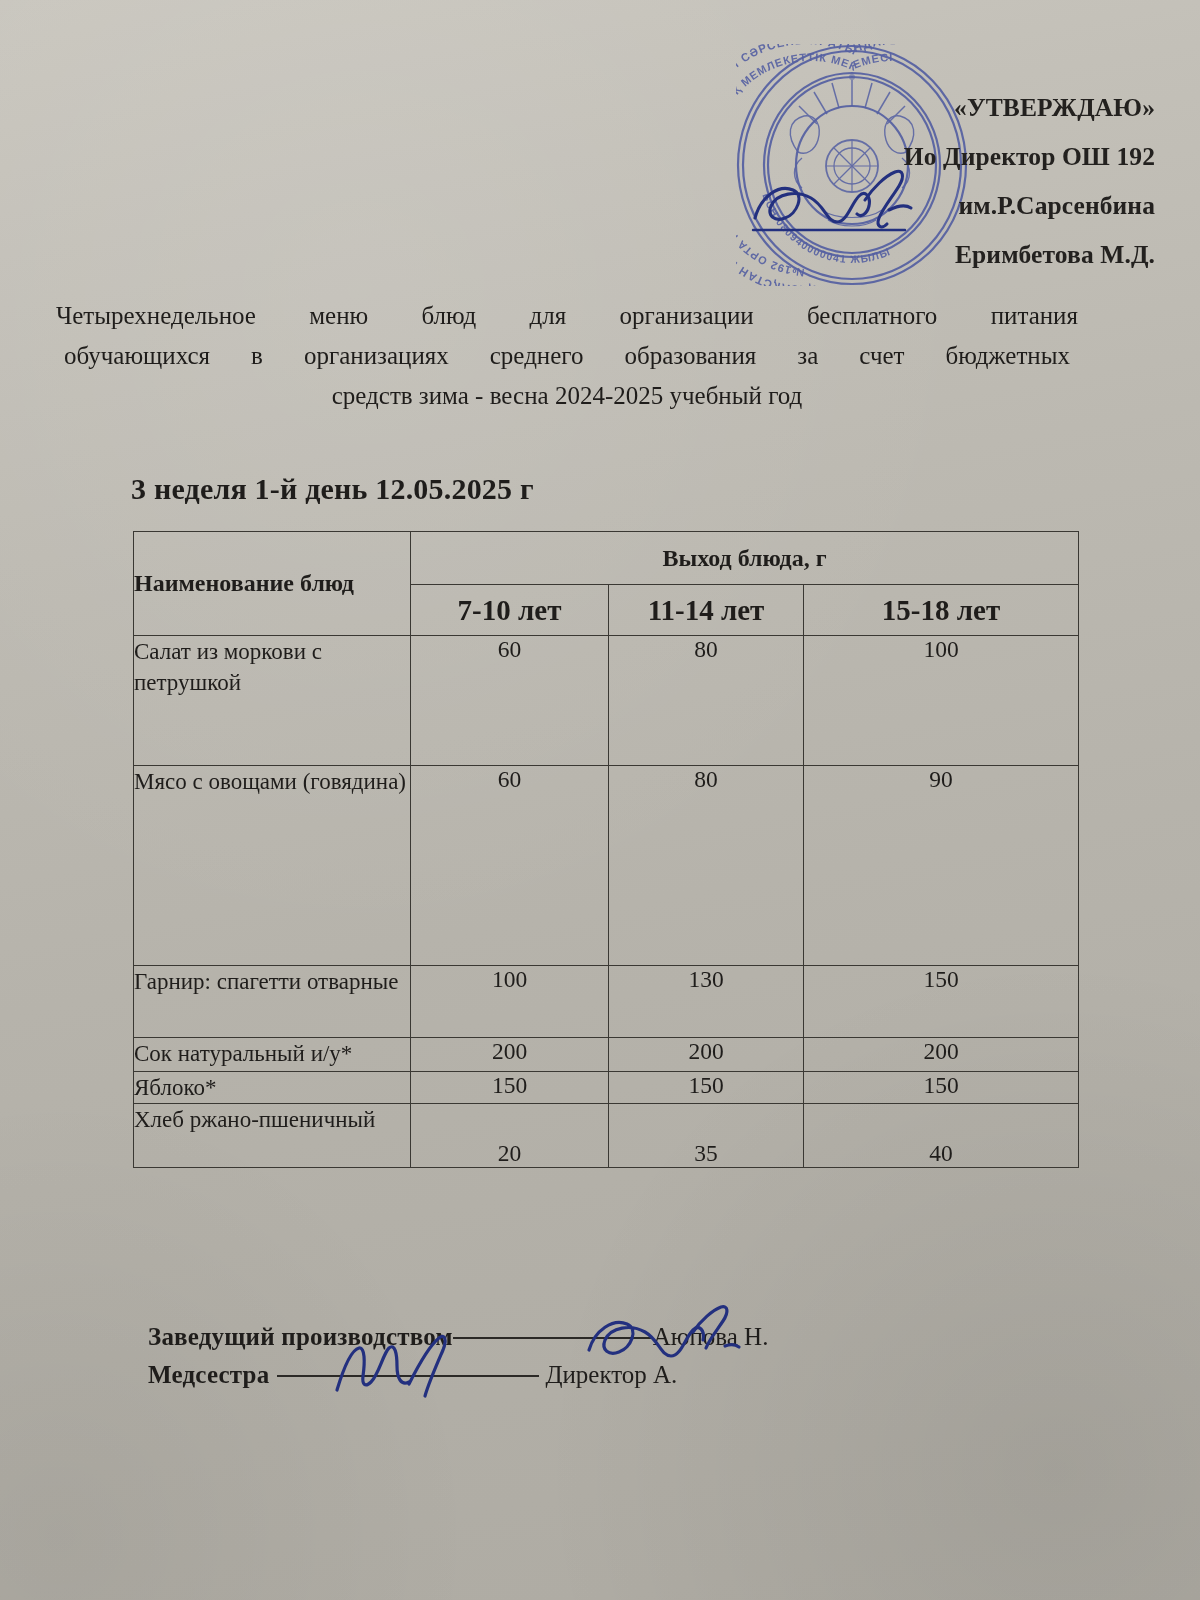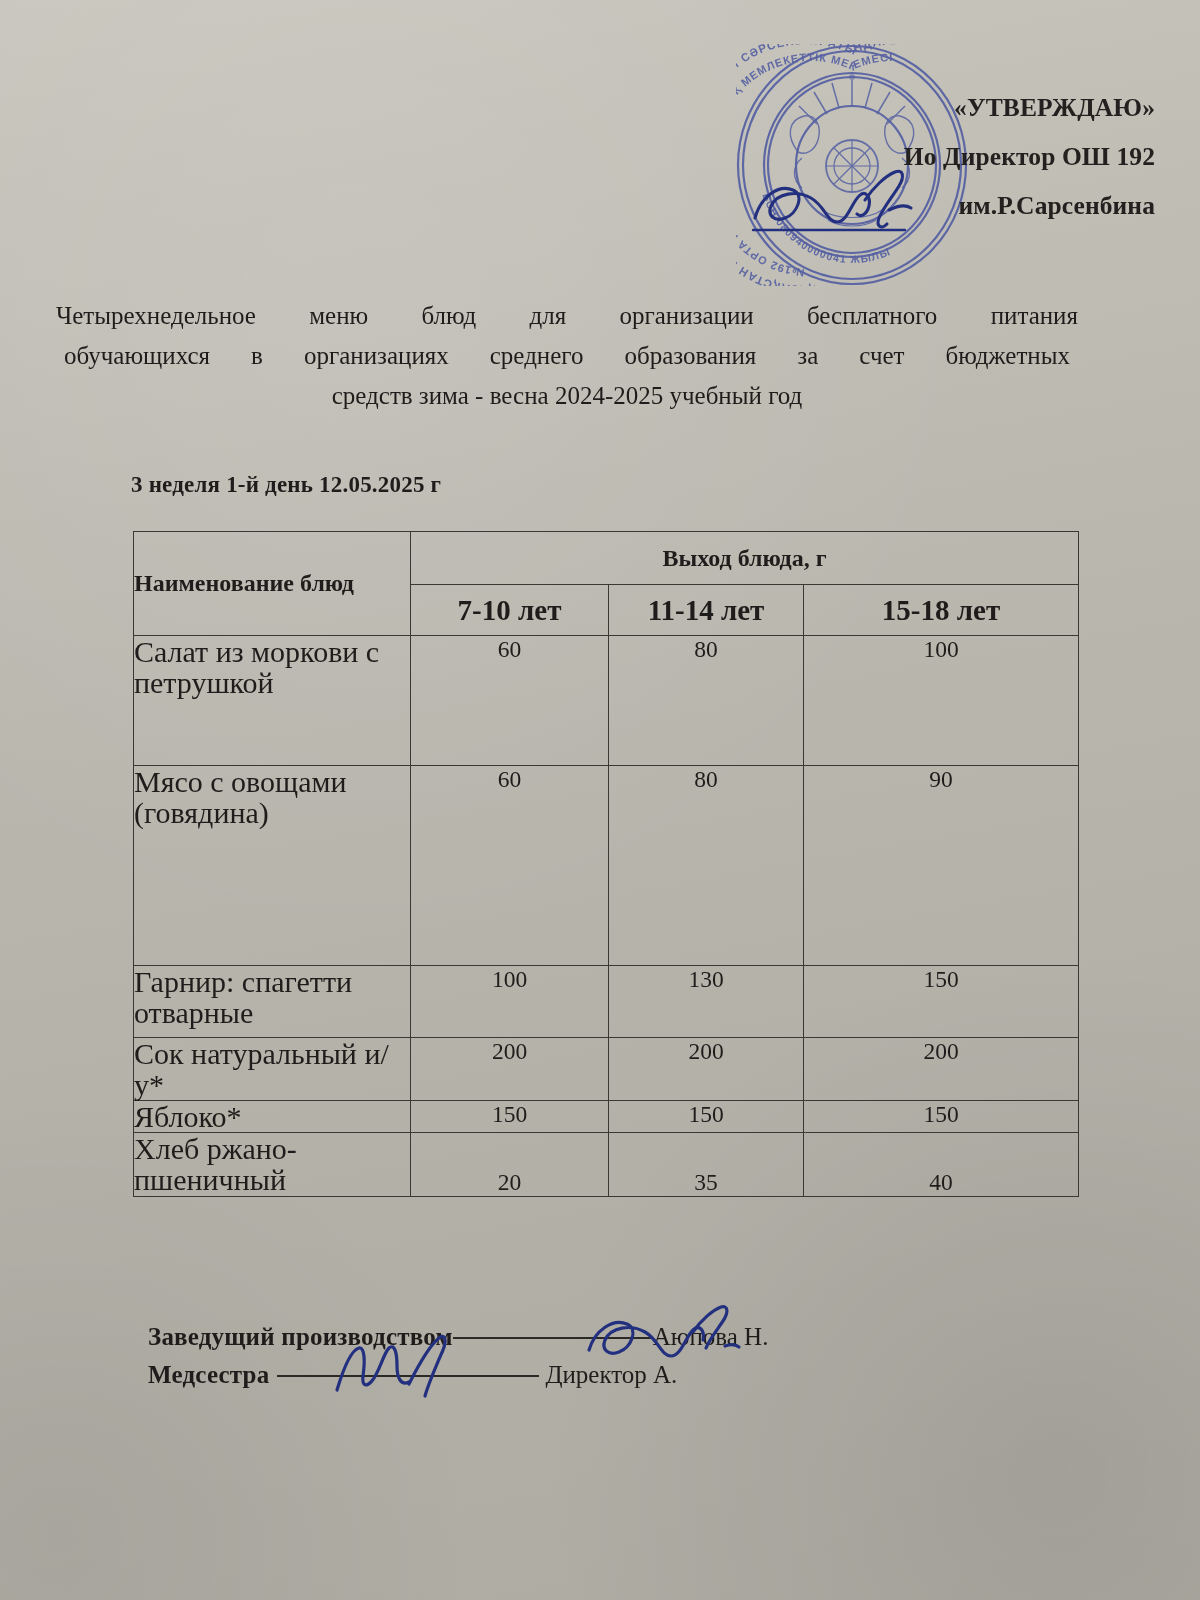--- a/index.html
+++ b/index.html
@@ -101,21 +101,21 @@
     padding: 0 12px;
   }
   #doc-title .line3 { }
 
   
   #day-line {
     position: absolute;
     top: 472px;
     left: 131px;
     font-weight: bold;
-    font-size: 23px;
+    font-size: 30px;
     color: #1f1d1b;
     letter-spacing: 0.2px;
     z-index: 3;
   }
 
   
   #menu-table {
     position: absolute;
     left: 133px;
     top: 531px;
@@ -153,21 +153,21 @@
   }
   th.th-age {
     font-weight: bold;
     font-size: 29px;
     text-align: center;
     vertical-align: middle;
     height: 50px;
   }
 
   td.dish {
-    font-size: 30px;
+    font-size: 23px;
     line-height: 31px;
     text-align: left;
     vertical-align: top;
     padding: 7px 6px 0 14px;
     font-weight: normal;
   }
   td.val {
     font-size: 23.5px;
     text-align: center;
     vertical-align: top;
@@ -300,20 +300,21 @@
                C 148,36 138,48 134,58 C 131,66 136,70 142,64"></path>
       <path d="M 144,50 C 152,46 160,44 166,48"></path>
     </g>
     <path d="M 8,70 L 160,70" stroke="#23307f" stroke-width="2.4" fill="none" stroke-linecap="round"></path>
   </svg>
 
   <div id="approval-block">
     <div>«УТВЕРЖДАЮ»</div>
     <div>Ио Директор ОШ 192</div>
     <div>им.Р.Сарсенбина</div>
+    <div>Еримбетова М.Д.</div>
   </div>
 
   <div id="doc-title">
     <div class="line1">Четырехнедельное меню блюд для организации бесплатного питания</div>
     <div class="line2">обучающихся в организациях среднего образования за счет бюджетных</div>
     <div class="line3">средств  зима - весна 2024-2025 учебный год</div>
   </div>
 
   <div id="day-line">3 неделя 1-й день  12.05.2025 г</div>
 

